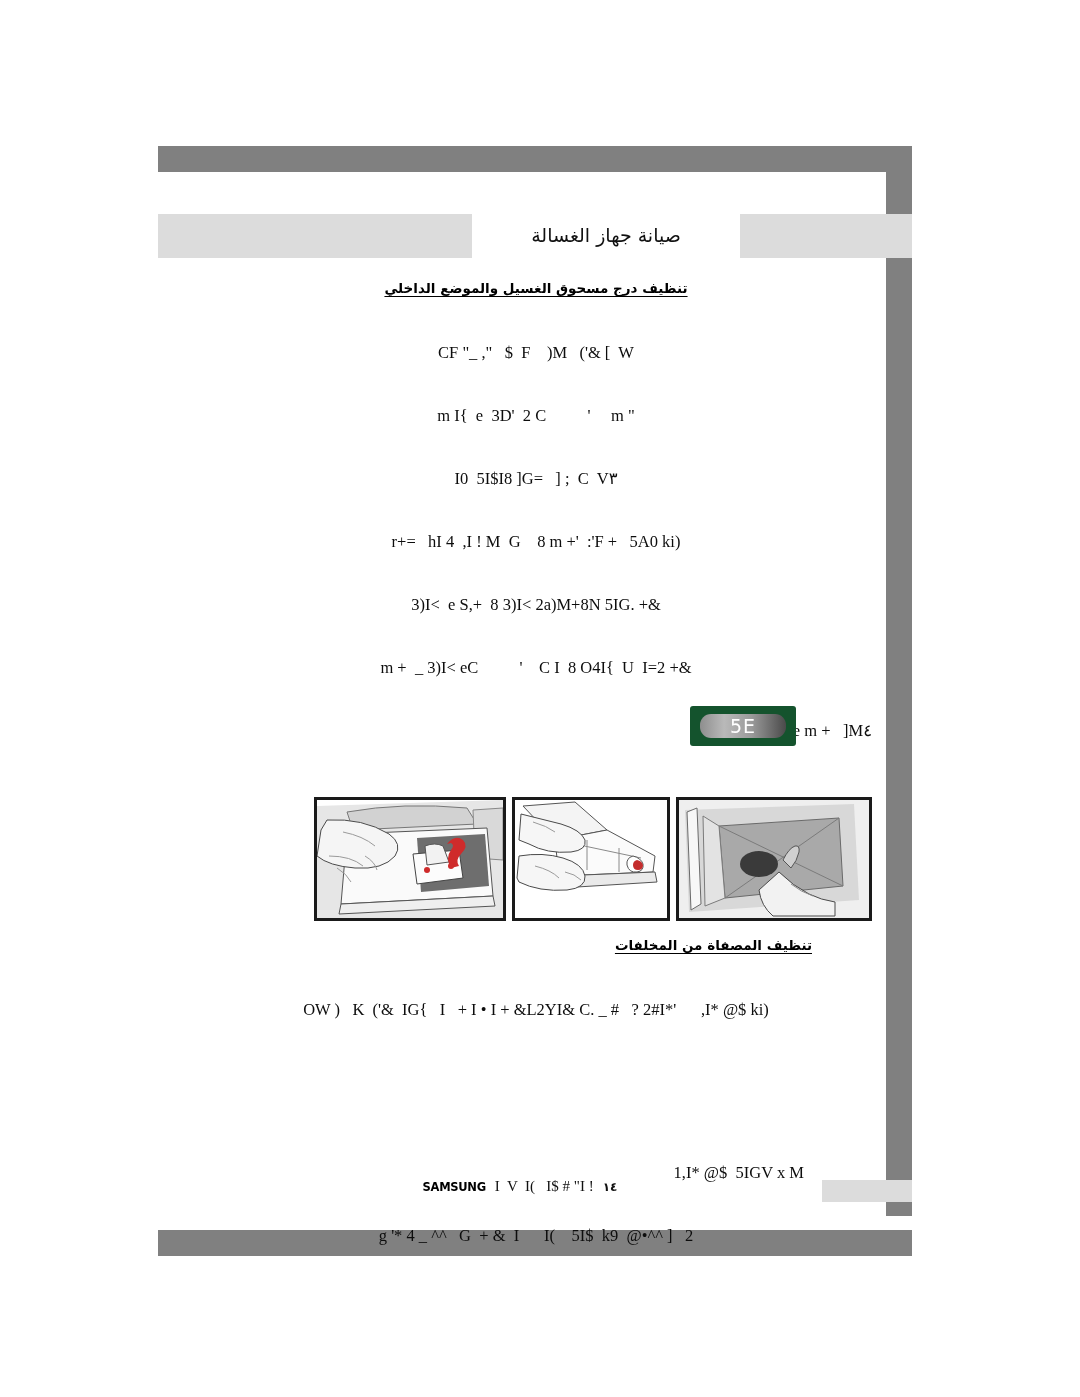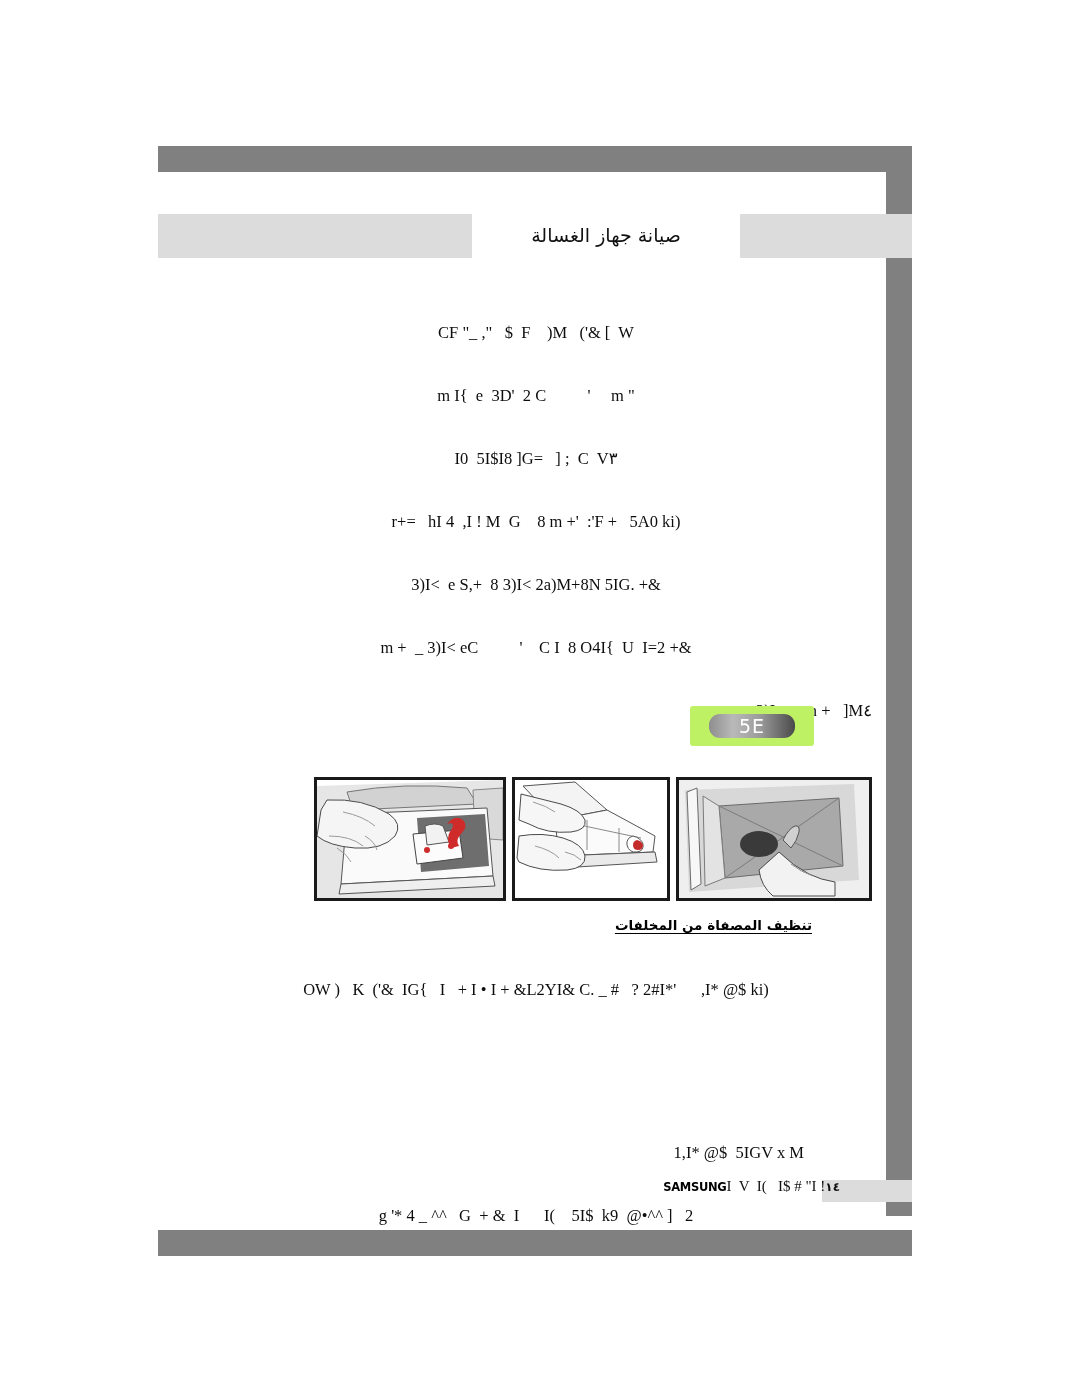--- a/index.html
+++ b/index.html
@@ -80,22 +80,22 @@
     background: #e8e8e8;
     position: relative;
     overflow: hidden;
   }
   .fig svg { display: block; width: 100%; height: 100%; }
 
   
   #display-panel {
     position: absolute;
     left: 690px; top: 706px;
-    width: 124px; height: 40px;
-    background: #bef264;
+    width: 106px; height: 40px;
+    background: #14532d;
     border-radius: 3px;
     display: flex; align-items: center; justify-content: center;
   }
   #display-lcd {
     width: 86px; height: 24px;
     border-radius: 11px;
     background: linear-gradient(90deg,#8e8e8e 0%, #b9b9b9 28%, #9a9a9a 60%, #4a4a4a 100%);
     display: flex; align-items: center; justify-content: center;
   }
   #display-code {
@@ -106,22 +106,22 @@
     letter-spacing: 1px;
   }
 
   
   #footer {
     position: absolute;
     left: 200px; top: 1178px;
     width: 640px;
     display: flex;
     align-items: baseline;
-    justify-content: flex-end;
-    gap: 0;
+    justify-content: center;
+    gap: 9px;
     direction: ltr;
   }
   #footer-brand {
     font-family: "DejaVu Sans", "Liberation Sans", sans-serif;
     font-weight: bold;
     font-size: 11.5px;
     letter-spacing: -.3px;
     color: #000;
   }
   #footer-text {
@@ -148,20 +148,21 @@
   <div class="band-light"></div>
   <div class="band-foot"></div>
 </div>
 
 <div id="title-box">
   <div id="title-text">صيانة جهاز الغسالة</div>
 </div>
 
 <div id="content">
 
+  <div class="section-heading">تنظيف درج مسحوق الغسيل والموضع الداخلي</div>
 
   <div class="body-block ta-c">
     <span class="ln">CF "_ ,"   $  F    )M   ('&amp; [  W</span>
     <span class="ln">m I{  e  3D'  2 C          '     m "</span>
     <span class="ln">I0  5I$I8 ]G=   ] ;  C  V٣</span>
     <span class="ln">r+=   hI 4  ,I ! M  G    8 m +'  :'F +   5A0 ki)</span>
     <span class="ln">3)I&lt;  e S,+  8 3)I&lt; 2a)M+8N 5IG. +&amp;</span>
     <span class="ln">m +  _ 3)I&lt; eC          '    C I  8 O4I{  U  I=2 +&amp;</span>
     <span class="ln ta-r">3)I&lt;  e m +   ]M٤</span>
   </div>

